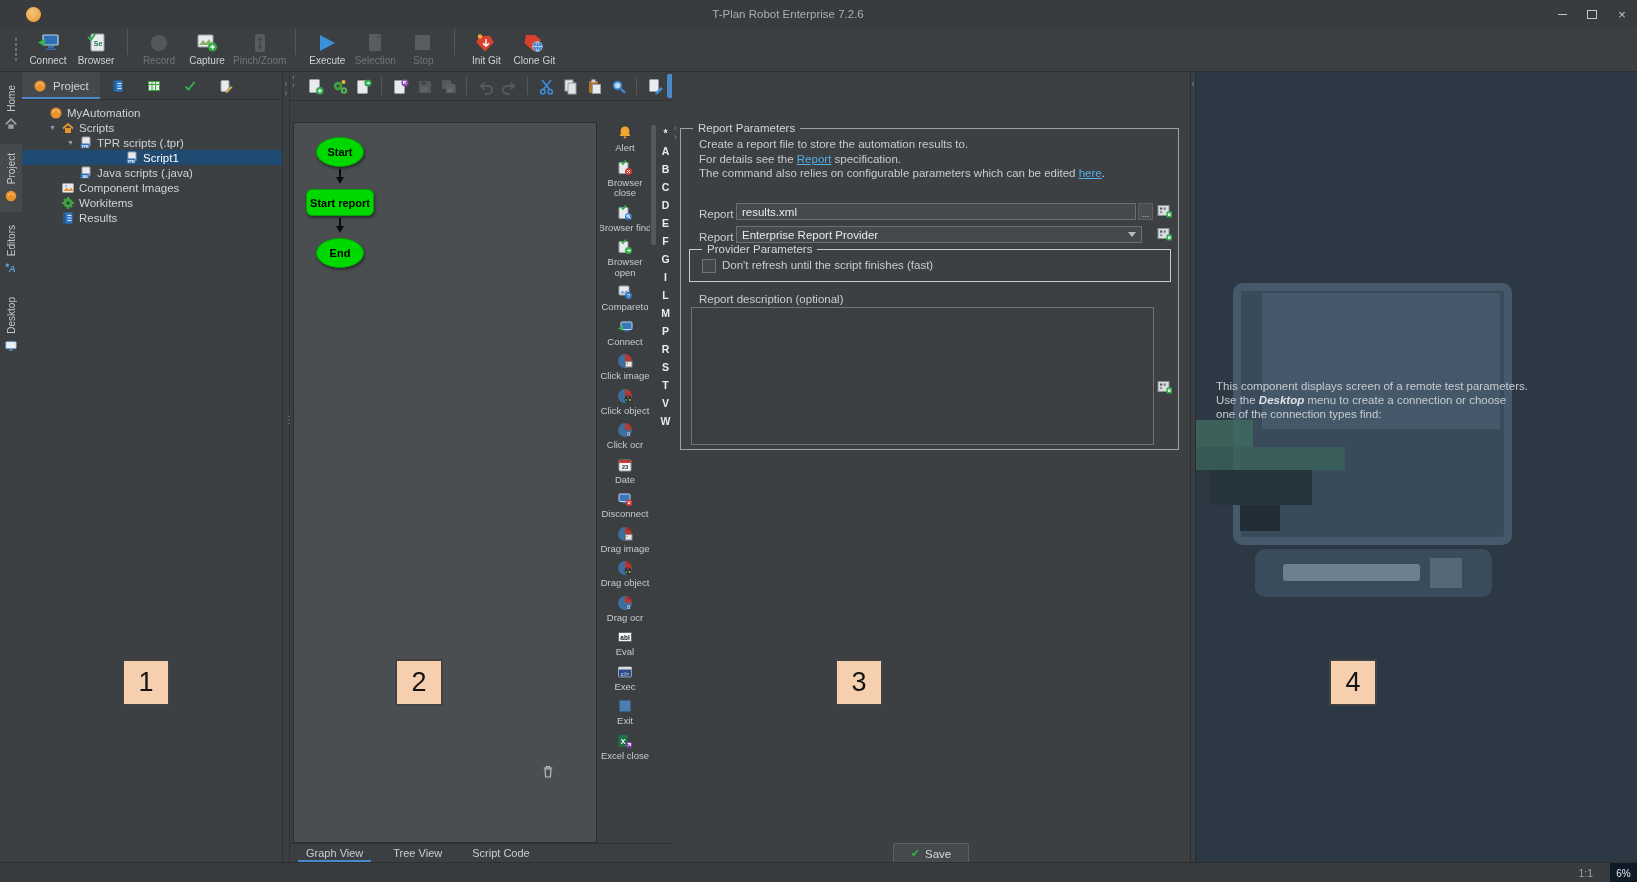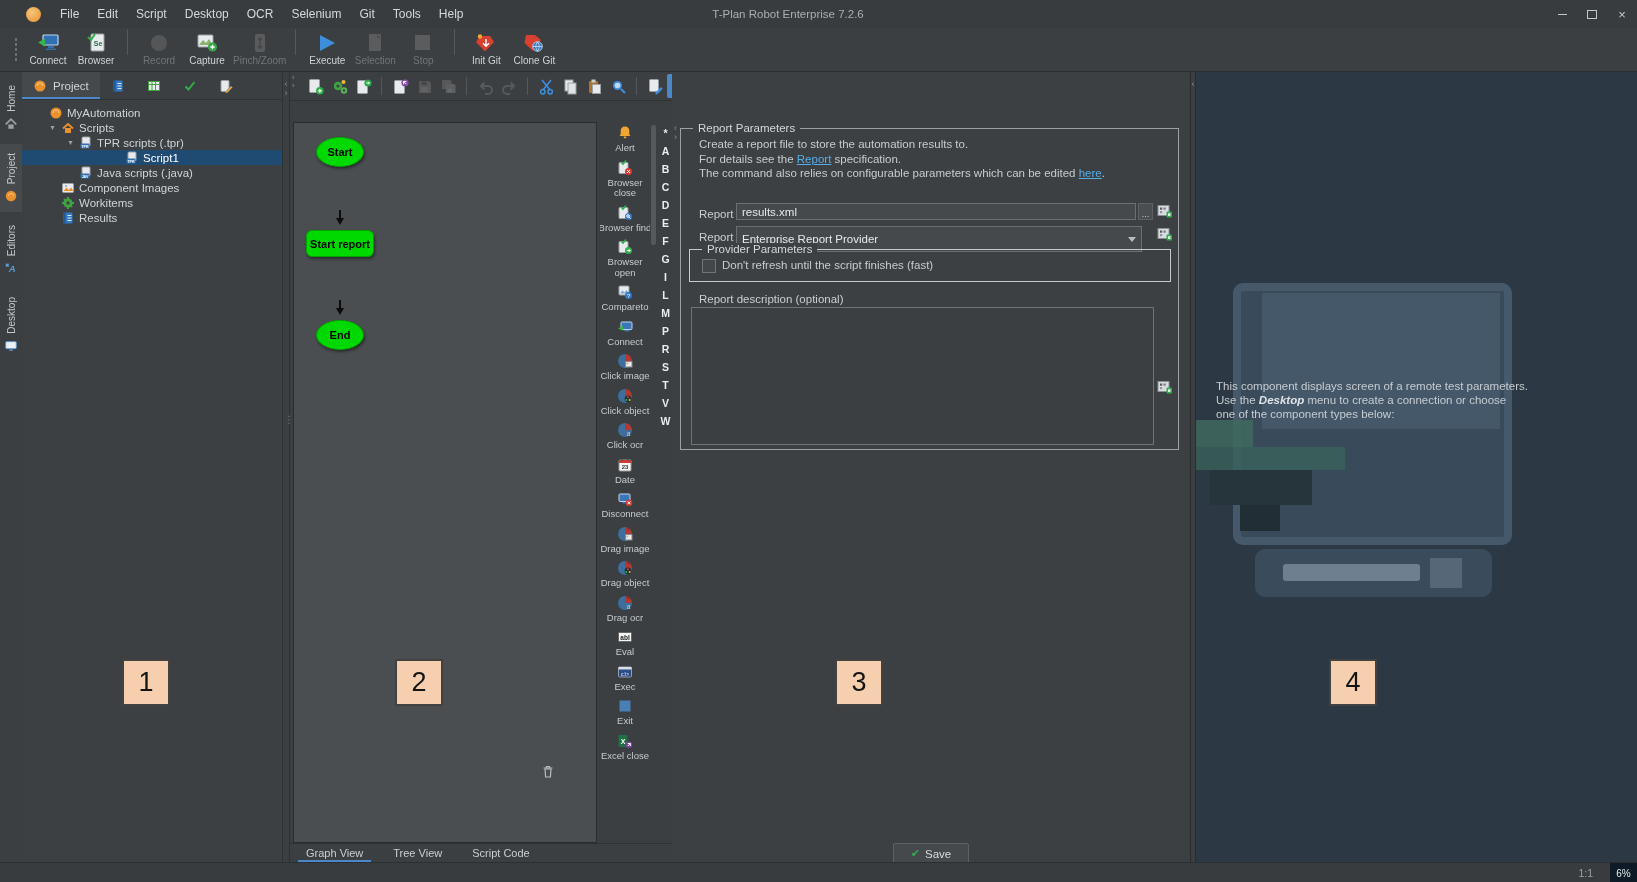--- a/index.html
+++ b/index.html
@@ -76,21 +76,21 @@
   .doc-tab.active{box-shadow:inset 0 -2px 0 #4a88c7;background:#3f4246;}
   .canvas{position:absolute;left:3px;top:50px;width:304px;height:721px;background:#4b4e50;
           border:1px solid #2a2d2f;box-sizing:border-box;}
   .gcol{position:absolute;left:6px;top:14px;width:80px;display:flex;flex-direction:column;align-items:center;}
   .gnode{background:#00d900;color:#000;font-weight:bold;font-size:11px;display:flex;align-items:center;
          justify-content:center;border:1px solid #00a300;box-shadow:1px 2px 3px rgba(0,0,0,.45);flex:none;}
   .gnode.ellipse{width:46px;height:28px;border-radius:50%;}
   .gnode.rect{width:66px;height:25px;border-radius:6px;}
   .garrow{position:relative;width:2px;height:13px;background:#0c0c0c;margin:2px 0 7px 0;}
   .garrow:after{content:'';position:absolute;left:-3px;bottom:-6px;border:4px solid transparent;border-top:7px solid #0c0c0c;}
-  .gwrap{display:flex;flex-direction:column;align-items:center;gap:41px;}
+  .gwrap{display:flex;flex-direction:column;align-items:center;}
   .trash{position:absolute;left:246px;top:640px;width:16px;height:17px;}
   .trash svg{display:block;width:100%;height:100%;}
   .palette{position:absolute;left:310px;top:53px;width:50px;height:674px;overflow:hidden;
            display:flex;flex-direction:column;align-items:center;}
   .pitem{display:flex;flex-direction:column;align-items:center;margin-bottom:6px;flex:none;}
   .pitem-icon{width:16px;height:16px;margin-bottom:2px;}
   .pitem-icon svg{display:block;width:100%;height:100%;}
   .plabel{font-size:9.5px;color:#c6cbd0;text-align:center;line-height:10.5px;width:54px;}
   .pscroll{position:absolute;left:361px;top:53px;width:5px;height:674px;}
   .pthumb{width:5px;height:120px;background:#55595c;border-radius:2px;}
@@ -108,21 +108,21 @@
   .desc{position:absolute;left:18px;top:8px;font-size:11.5px;line-height:14.5px;color:#c6cbd0;}
   .ilink{color:#56aee8;text-decoration:underline;cursor:pointer;}
   .frow-label{position:absolute;left:18px;font-size:11.5px;color:#c9ced3;}
   .req{color:#3fae4a;font-size:10px;vertical-align:super;margin-left:1px;}
   .tinput{position:absolute;left:55px;width:388px;height:15px;background:#45494c;border:1px solid #6a6f73;
           color:#e6e9ec;font-size:11.5px;padding:0 5px;font-family:"Liberation Sans",sans-serif;}
   .browse-btn{position:absolute;left:457px;width:15px;height:17px;background:#4a4e51;border:1px solid #5d6165;
               color:#c9ced3;font-size:9px;display:flex;align-items:flex-end;justify-content:center;box-sizing:border-box;}
   .var-btn{position:absolute;left:475px;width:18px;height:16px;}
   .var-btn svg{display:block;width:100%;height:100%;}
-  .combo{position:absolute;left:55px;width:406px;height:26px;background:#45494c;border:1px solid #6a6f73;
+  .combo{position:absolute;left:55px;width:406px;height:17px;background:#45494c;border:1px solid #6a6f73;
          display:flex;align-items:center;box-sizing:border-box;padding:0 5px;font-size:11.5px;color:#e6e9ec;}
   .combo-arrow{margin-left:auto;width:0;height:0;border:4px solid transparent;border-top:5px solid #b9bdc1;margin-top:4px;}
   .subfieldset{position:absolute;left:8px;top:120px;width:480px;height:31px;border:1px solid #c6cacd;}
   .checkbox{position:absolute;left:12px;top:9px;width:12px;height:12px;background:#43474a;border:1px solid #70757a;}
   .cb-label{position:absolute;left:32px;top:9px;font-size:11.5px;color:#c6cbd0;}
   .desc-label{position:absolute;left:18px;top:164px;font-size:11.5px;color:#c9ced3;}
   .textarea{position:absolute;left:10px;top:178px;width:461px;height:136px;background:#3b3f42;border:1px solid #6e7377;}
   .save-btn{position:absolute;left:221px;top:771px;width:74px;height:19px;background:#46494c;border:1px solid #5d6165;
             border-radius:2px;display:flex;align-items:center;justify-content:center;gap:5px;font-size:11.5px;color:#d6dade;}
   .save-check{color:#2fae4a;font-size:11px;}
@@ -158,32 +158,20 @@
   .ann:nth-of-type(3){left:835px;top:659px;}
   .ann:nth-of-type(4){left:1329px;top:659px;}
 </style>
 </head>
 <body>
 
 <div class="app">
 
   <div class="titlebar">
     <span class="logo"></span>
-    <nav class="menubar">
-
-    <span class="menu-item">File</span>
-        <span class="menu-item">Edit</span>
-        <span class="menu-item">Script</span>
-        <span class="menu-item">Desktop</span>
-        <span class="menu-item">OCR</span>
-        <span class="menu-item">Selenium</span>
-        <span class="menu-item">Git</span>
-        <span class="menu-item">Tools</span>
-        <span class="menu-item">Help</span>
-      </nav>
     <div class="win-title">T-Plan Robot Enterprise 7.2.6</div>
     <div class="wincontrols">
       <span class="winbtn">
           <span class="mini"></span>
         </span>
       <span class="winbtn">
           <span class="maxi"></span>
         </span>
       <span class="winbtn close">×</span>
     </div>
@@ -1018,21 +1006,21 @@
     <div class="dk art4"></div>
     <div class="dk keyboard"></div>
     <div class="dk progress"></div>
     <div class="dk spinner"></div>
     <div class="dk-text">
 
         <div><span>This component displays screen of a remote test parameters.</span><span class="dsk-b"></span><span></span></div>
 
         <div><span>Use the </span><span class="dsk-b">Desktop</span><span> menu to create a connection or choose</span></div>
 
-        <div><span>one of the component types below:</span><span class="dsk-b"></span><span></span></div>
+        <div><span>one of the connection types find:</span><span class="dsk-b"></span><span></span></div>
       </div>
   </div>
 
   <div class="statusbar">
     <span class="ratio">1:1</span>
     <span class="battery">6%</span>
   </div>
 
   <div>
 

